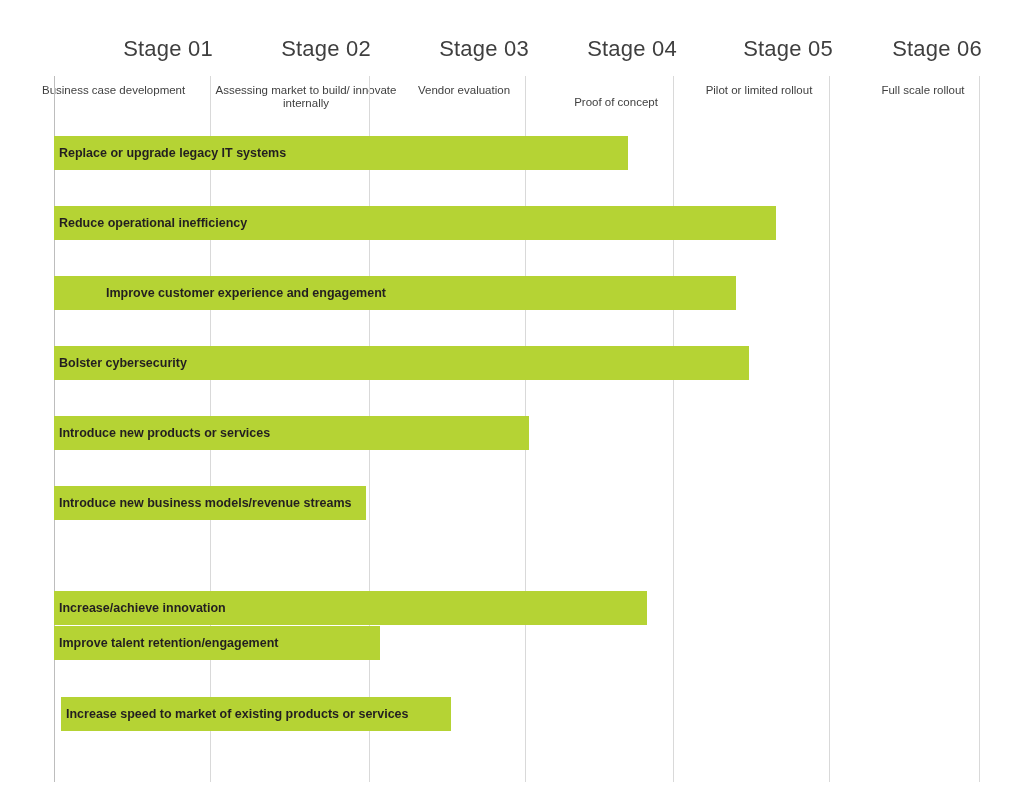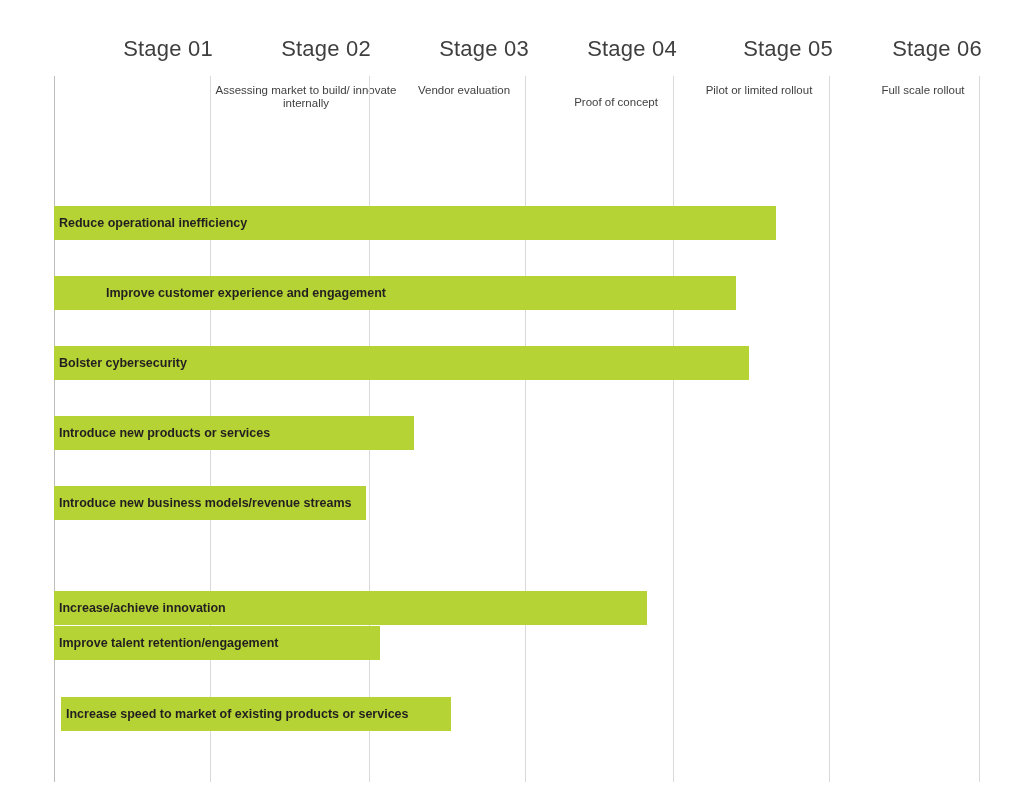--- a/index.html
+++ b/index.html
@@ -67,44 +67,48 @@
 
 <div id="chart-root">
 
   <div class="stage-title" style="left:88px; top:36px; width:160px;">Stage 01</div>
   <div class="stage-title" style="left:246px; top:36px; width:160px;">Stage 02</div>
   <div class="stage-title" style="left:404px; top:36px; width:160px;">Stage 03</div>
   <div class="stage-title" style="left:552px; top:36px; width:160px;">Stage 04</div>
   <div class="stage-title" style="left:708px; top:36px; width:160px;">Stage 05</div>
   <div class="stage-title" style="left:857px; top:36px; width:160px;">Stage 06</div>
 
+  <div class="stage-sub" style="left:42px; top:84px; width:318px; text-align:left;">Business case development</div>
   <div class="stage-sub" style="left:203px; top:84px; width:206px;">Assessing market to build/ innovate internally</div>
   <div class="stage-sub" style="left:384px; top:84px; width:160px;">Vendor evaluation</div>
   <div class="stage-sub" style="left:536px; top:96px; width:160px;">Proof of concept</div>
   <div class="stage-sub" style="left:679px; top:84px; width:160px;">Pilot or limited rollout</div>
   <div class="stage-sub" style="left:843px; top:84px; width:160px;">Full scale rollout</div>
 
   <div class="gridline axis" style="left:54px;"></div>
   <div class="gridline" style="left:210px;"></div>
   <div class="gridline" style="left:369px;"></div>
   <div class="gridline" style="left:525px;"></div>
   <div class="gridline" style="left:673px;"></div>
   <div class="gridline" style="left:829px;"></div>
   <div class="gridline" style="left:979px;"></div>
 
+  <div class="bar" style="left:54px; top:136px; width:574px;">
+    <span class="bar-label">Replace or upgrade legacy IT systems</span>
+  </div>
   <div class="bar" style="left:54px; top:206px; width:722px;">
     <span class="bar-label">Reduce operational inefficiency</span>
   </div>
   <div class="bar" style="left:54px; top:276px; width:635px;padding-left:47px;">
     <span class="bar-label">Improve customer experience and engagement</span>
   </div>
   <div class="bar" style="left:54px; top:346px; width:695px;">
     <span class="bar-label">Bolster cybersecurity</span>
   </div>
-  <div class="bar" style="left:54px; top:416px; width:360px;">
+  <div class="bar" style="left:54px; top:416px; width:475px;">
     <span class="bar-label">Introduce new products or services</span>
   </div>
   <div class="bar" style="left:54px; top:486px; width:312px;">
     <span class="bar-label">Introduce new business models/revenue streams</span>
   </div>
   <div class="bar" style="left:54px; top:556px; width:593px;margin-top:35px;">
     <span class="bar-label">Increase/achieve innovation</span>
   </div>
   <div class="bar" style="left:54px; top:626px; width:326px;">
     <span class="bar-label">Improve talent retention/engagement</span>

